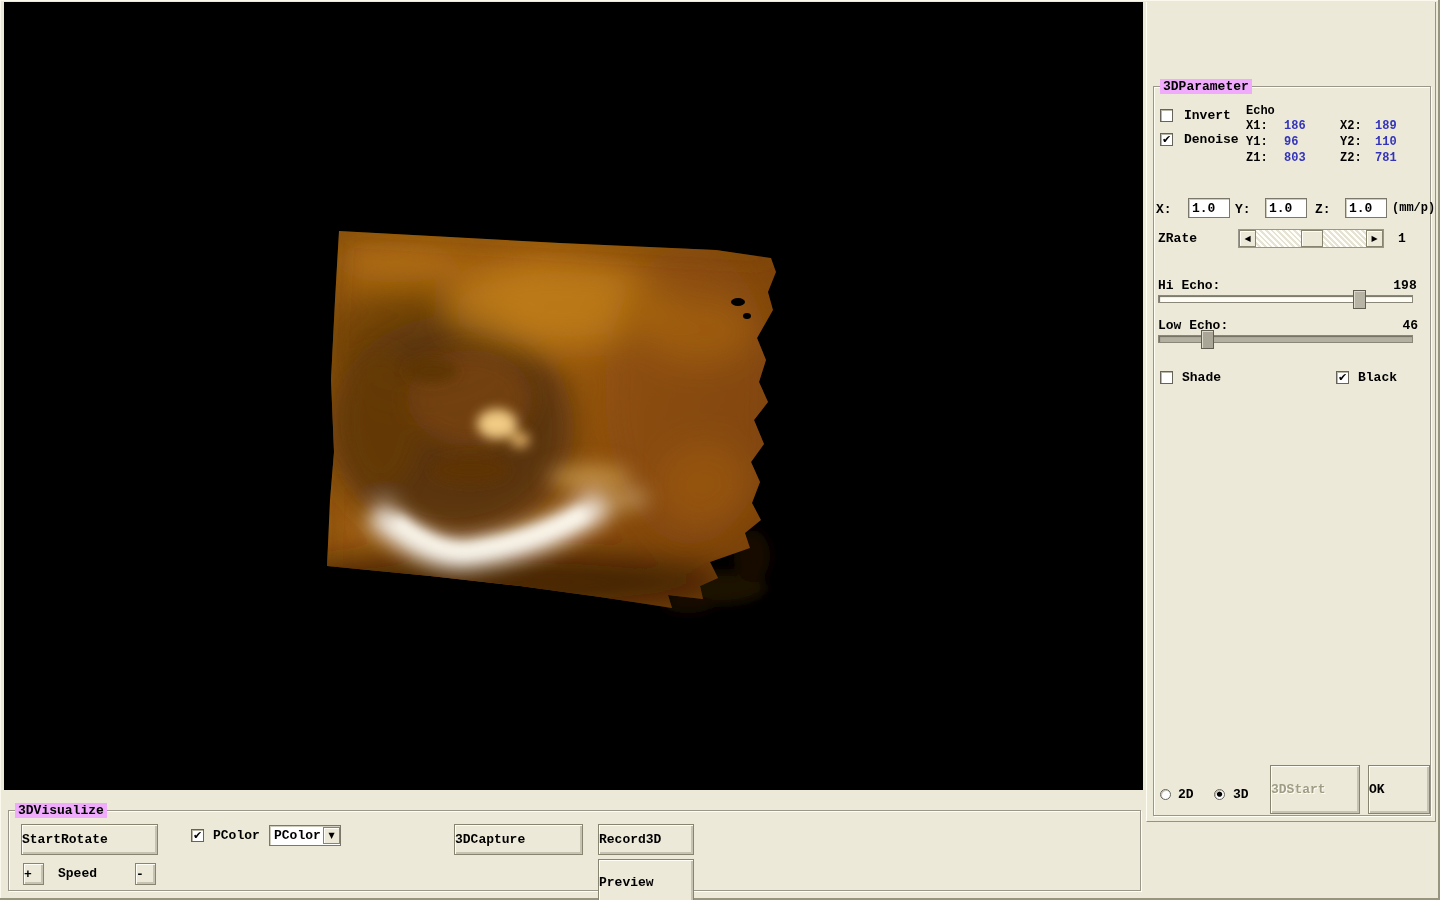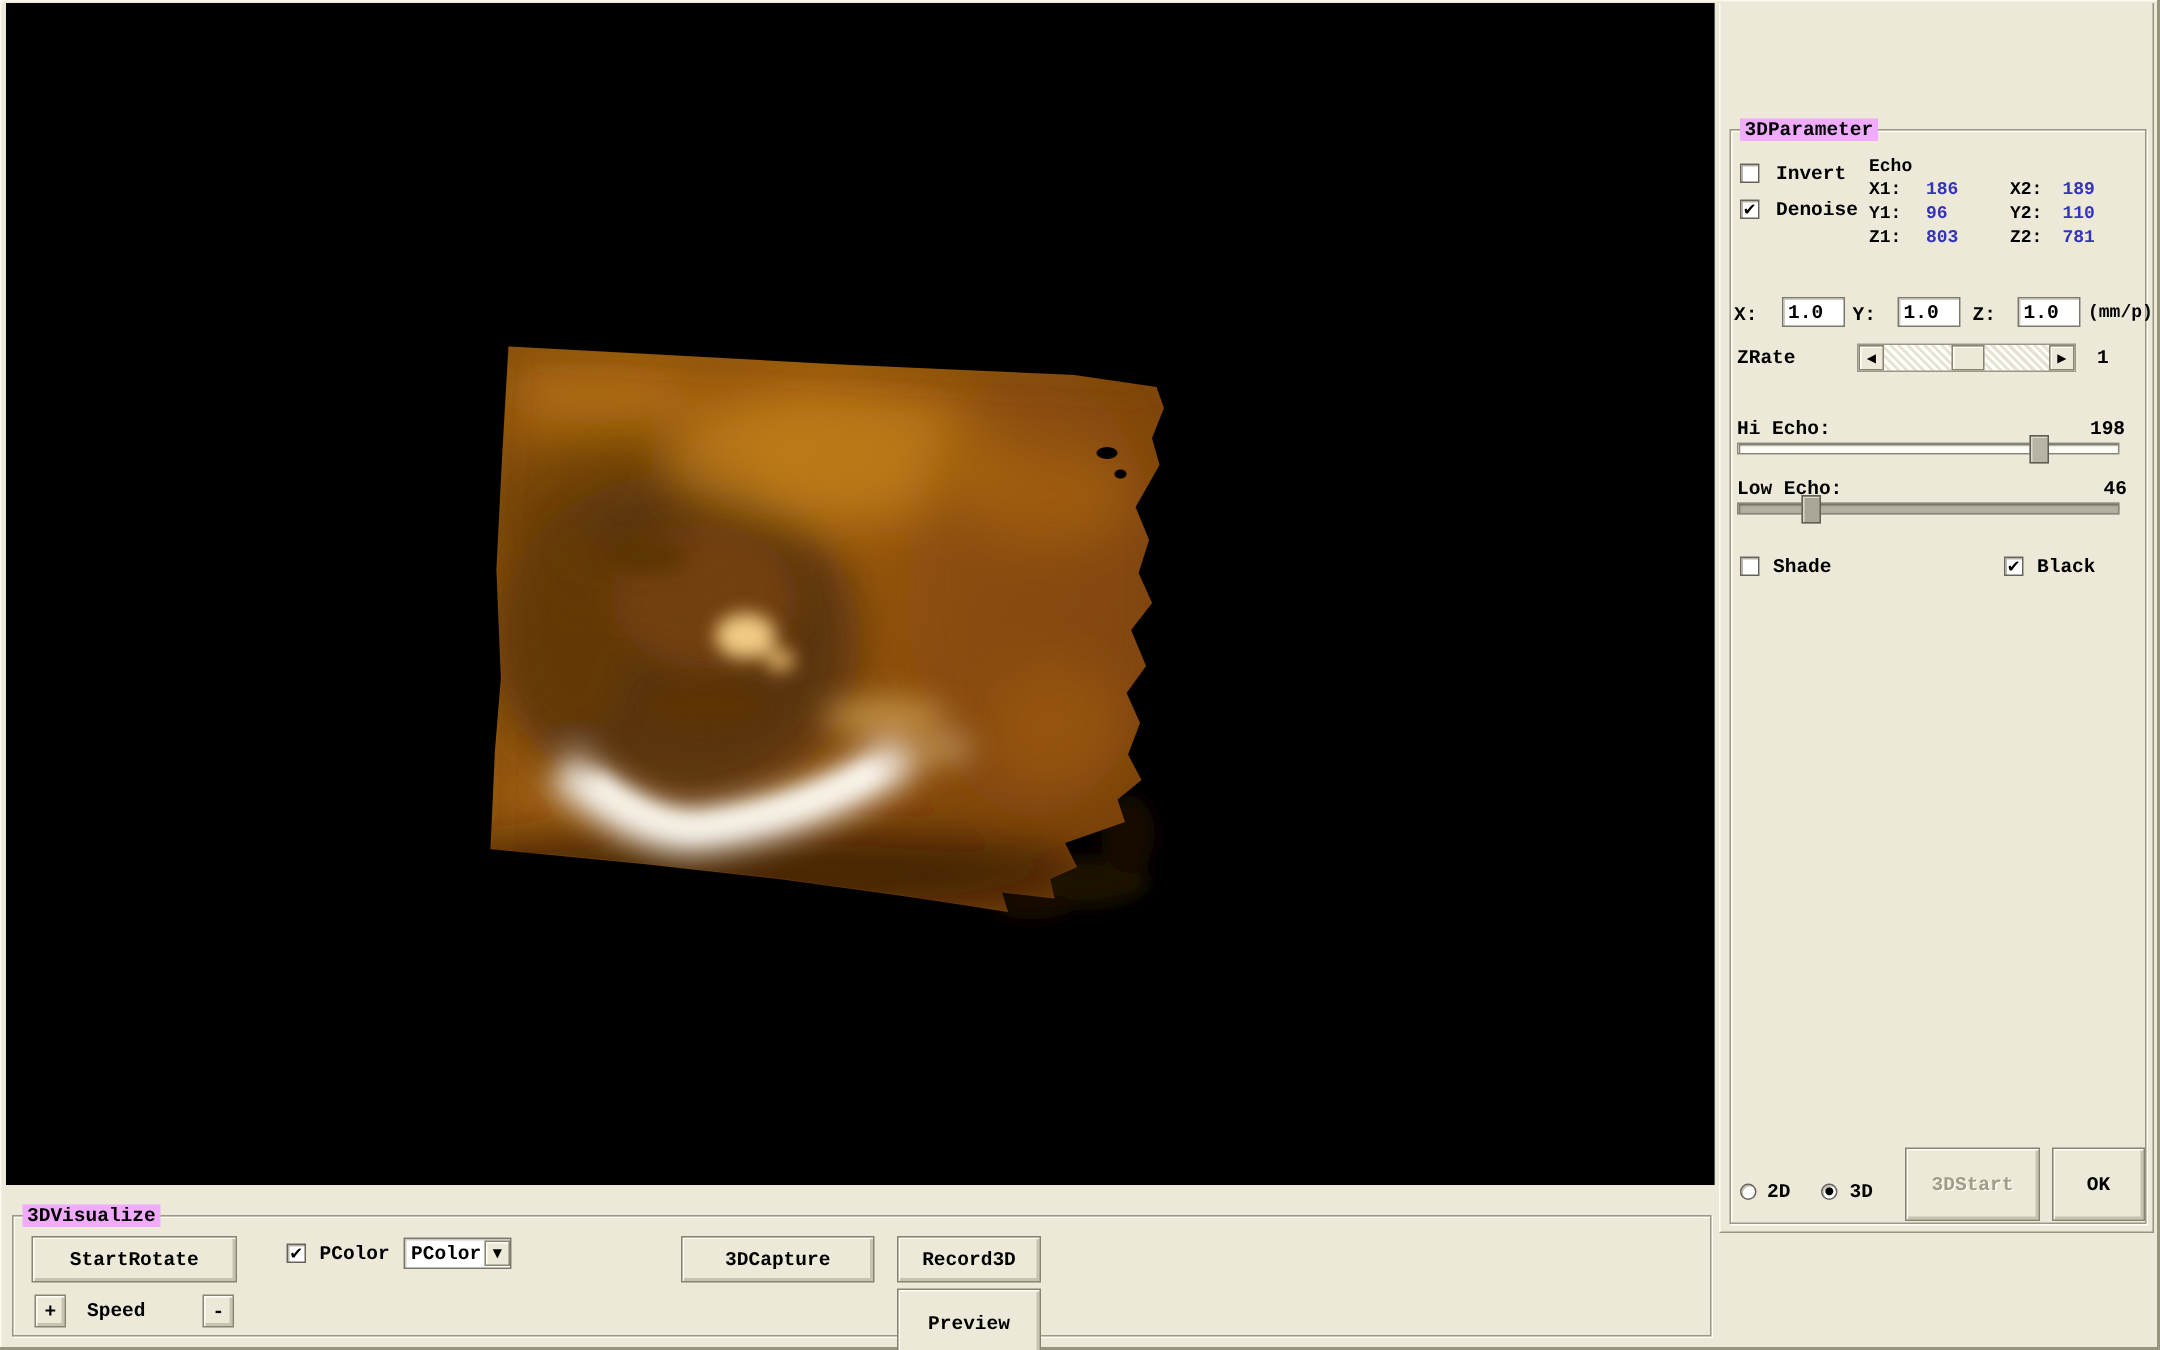--- a/index.html
+++ b/index.html
@@ -17,21 +17,21 @@
   .sm{font-size:12px}
   .val{color:#3333bb}
   .checkbox{position:absolute;width:13px;height:13px;background:#fff;border:1px solid #66635a;
           box-shadow:inset 1px 1px 0 #b9b6a8;text-align:center}
   .chk{font-style:normal;font-family:"DejaVu Sans",sans-serif;font-size:11px;line-height:11px;display:block;color:#000}
   .radio{position:absolute;width:11px;height:11px;border-radius:50%;background:#fff;border:1px solid #66635a;
           box-shadow:inset 1px 1px 0 #c6c3b4;text-align:center}
   .rdot{font-style:normal;font-family:"DejaVu Sans",sans-serif;font-size:7px;line-height:9px;display:block;color:#000}
   .btn{position:absolute;background:#ece9d8;border:1px solid #87846f;color:#000;
           box-shadow:inset 1px 1px 0 #fffef6, inset -2px -2px 0 #c6c3b2;
-          display:flex;align-items:center;justify-content:center;font:inherit;font-weight:700;cursor:default;white-space:nowrap}
+          display:flex;align-items:center;font:inherit;font-weight:700;cursor:default;white-space:nowrap}
   .btn.disabled{color:#a09d86;text-shadow:1px 1px 0 #fffef6}
   .textbox{position:absolute;background:#fff;border:1px solid #7b786b;box-shadow:inset 1px 1px 0 #cfccbd;
           font-family:"Liberation Mono",monospace;font-weight:700;font-size:13px;padding:0 3px;color:#000}
   .slider-track{position:absolute;height:8px;border:1px solid #8a8778;box-shadow:inset 1px 1px 1px #716e5f}
   .slider-thumb{position:absolute;width:13px;height:19px;background:#b7b4a5;border:1px solid #5f5d52;
           box-shadow:inset 1px 1px 0 #dcd9ca}
   .scrollbar{position:absolute;height:19px;border:1px solid #9a978a;
           background:repeating-linear-gradient(45deg,#fffef8 0 2px,#e6e3d4 2px 4px)}
   .sb-btn{position:absolute;top:0;width:17px;height:17px;background:#ece9d8;border:1px solid #87846f;
           box-shadow:inset 1px 1px 0 #fffef6;display:flex;align-items:center;justify-content:center;

